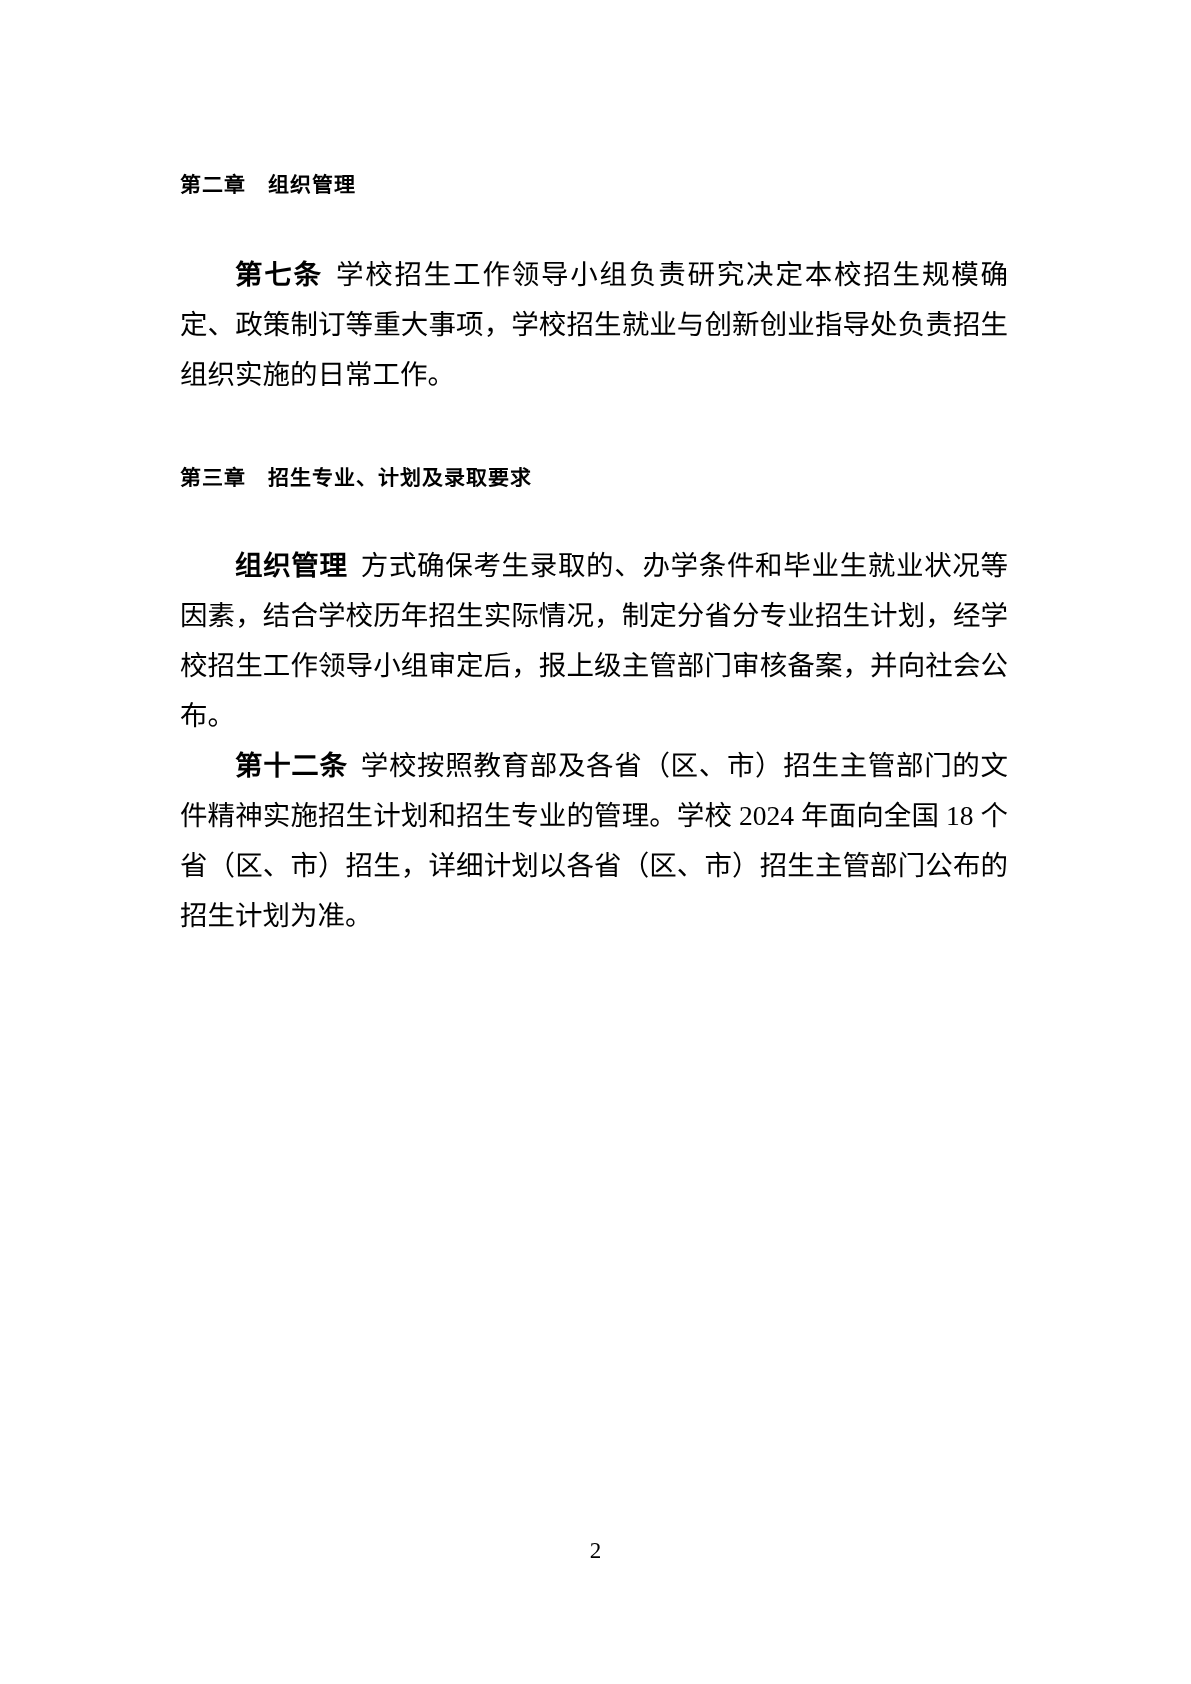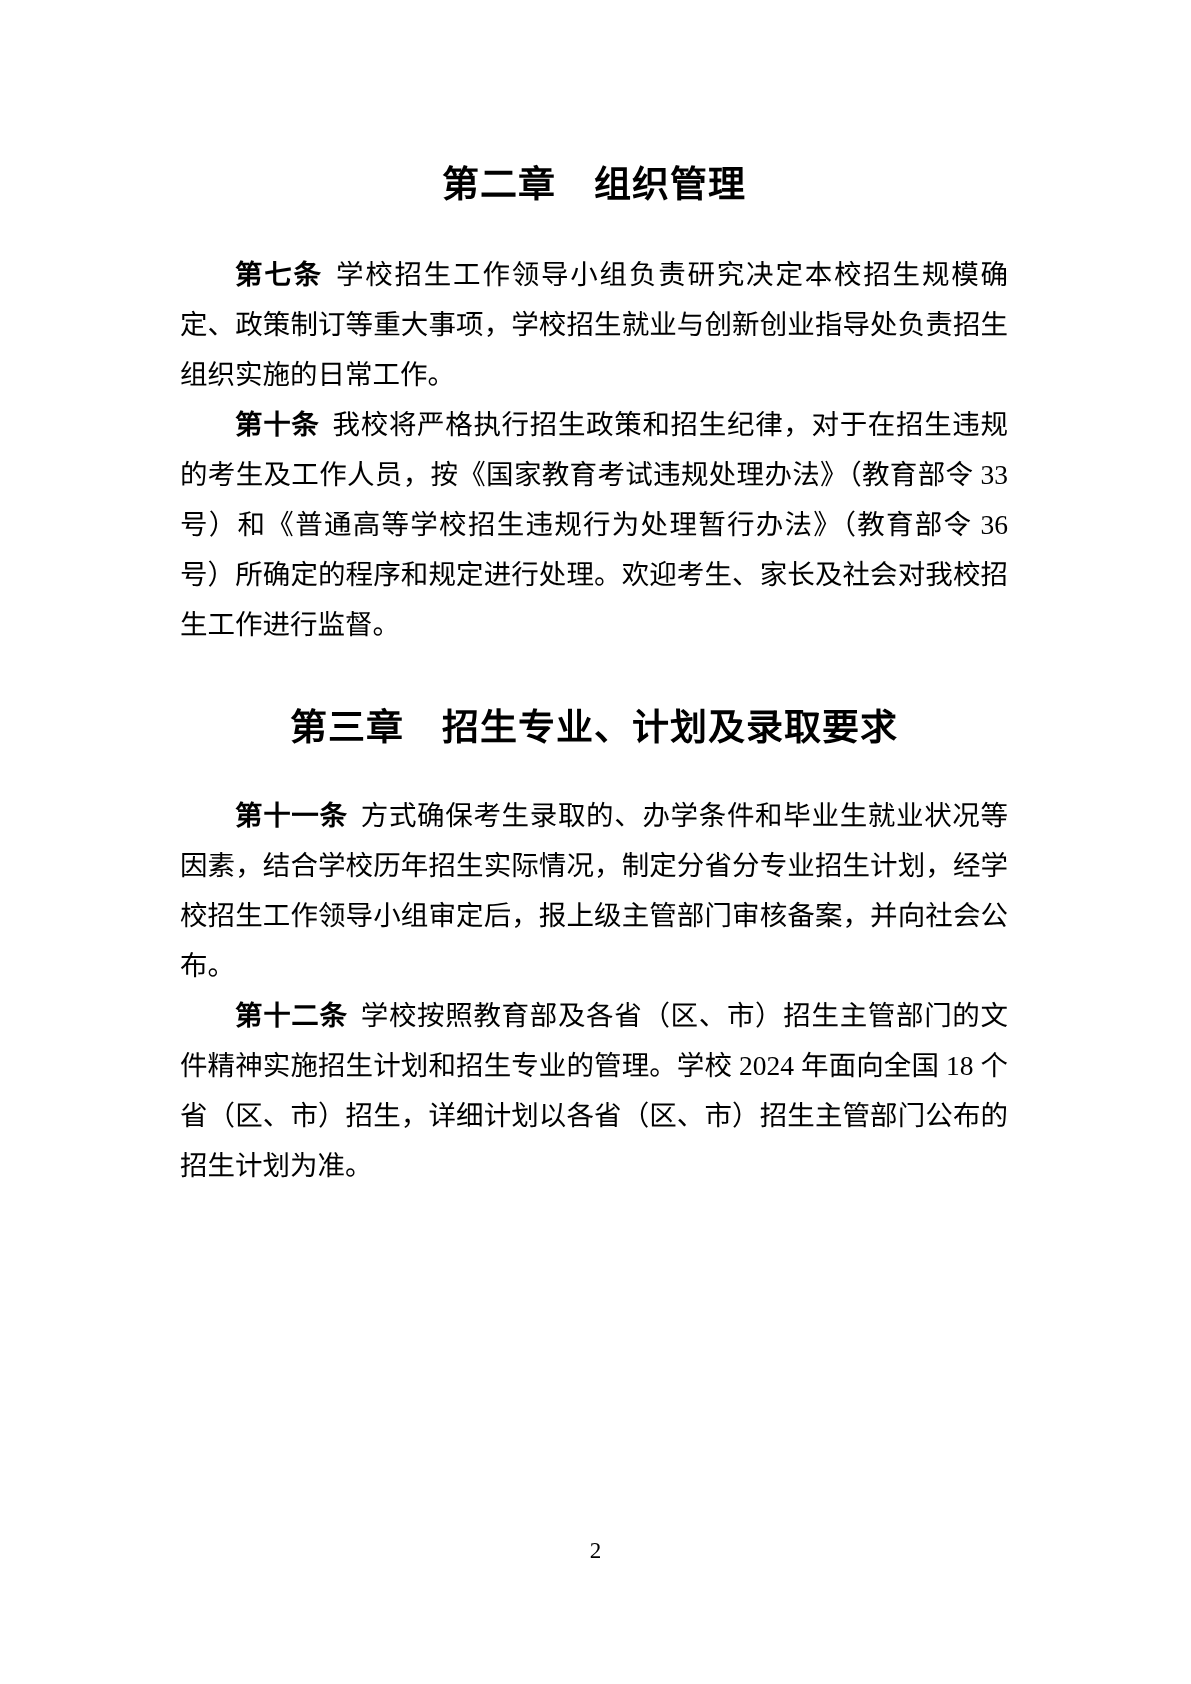--- a/index.html
+++ b/index.html
@@ -16,24 +16,24 @@
     font-family: "Liberation Serif", serif;
     overflow: hidden;
   }
   .content {
     position: absolute;
     top: 164px;
     left: 180px;
     width: 828px;
   }
   .chapter-heading {
-    font-size: 37px;
+    font-size: 21px;
     font-weight: bold;
     line-height: 42px;
-    text-align: center;
+    text-align: left;
     margin: 0 0 44px 0;
     letter-spacing: 1px;
   }
   .chapter-heading.later {
     margin-top: 57px;
     margin-bottom: 42px;
   }
   .article {
     font-size: 27.5px;
     line-height: 50px;
@@ -63,24 +63,23 @@
 
 <div class="page">
   <div class="content">
 
     <h1 class="chapter-heading">第二章　组织管理</h1>
 
     <p class="article"><b class="article-num">第七条</b><span>学校招生工作领导小组负责研究决定本校招生规模确定、政策制订等重大事项，学校招生就业与创新创业指导处负责招生组织实施的日常工作。</span></p>
 
 
 
-    <p class="article"><b class="article-num">第十条</b><span>我校将严格执行招生政策和招生纪律，对于在招生违规的考生及工作人员，按《国家教育考试违规处理办法》（教育部令 33 号）和《普通高等学校招生违规行为处理暂行办法》（教育部令 36 号）所确定的程序和规定进行处理。欢迎考生、家长及社会对我校招生工作进行监督。</span></p>
 
     <h1 class="chapter-heading later">第三章　招生专业、计划及录取要求</h1>
 
-    <p class="article"><b class="article-num">第十一条</b><span>方式确保考生录取的、办学条件和毕业生就业状况等因素，结合学校历年招生实际情况，制定分省分专业招生计划，经学校招生工作领导小组审定后，报上级主管部门审核备案，并向社会公布。</span></p>
+    <p class="article"><b class="article-num">组织管理</b><span>方式确保考生录取的、办学条件和毕业生就业状况等因素，结合学校历年招生实际情况，制定分省分专业招生计划，经学校招生工作领导小组审定后，报上级主管部门审核备案，并向社会公布。</span></p>
 
     <p class="article"><b class="article-num">第十二条</b><span>学校按照教育部及各省（区、市）招生主管部门的文件精神实施招生计划和招生专业的管理。学校 2024 年面向全国 18 个省（区、市）招生，详细计划以各省（区、市）招生主管部门公布的招生计划为准。</span></p>
 
   </div>
 
   <div class="page-number">2</div>
 </div>
 
 </body></html>

